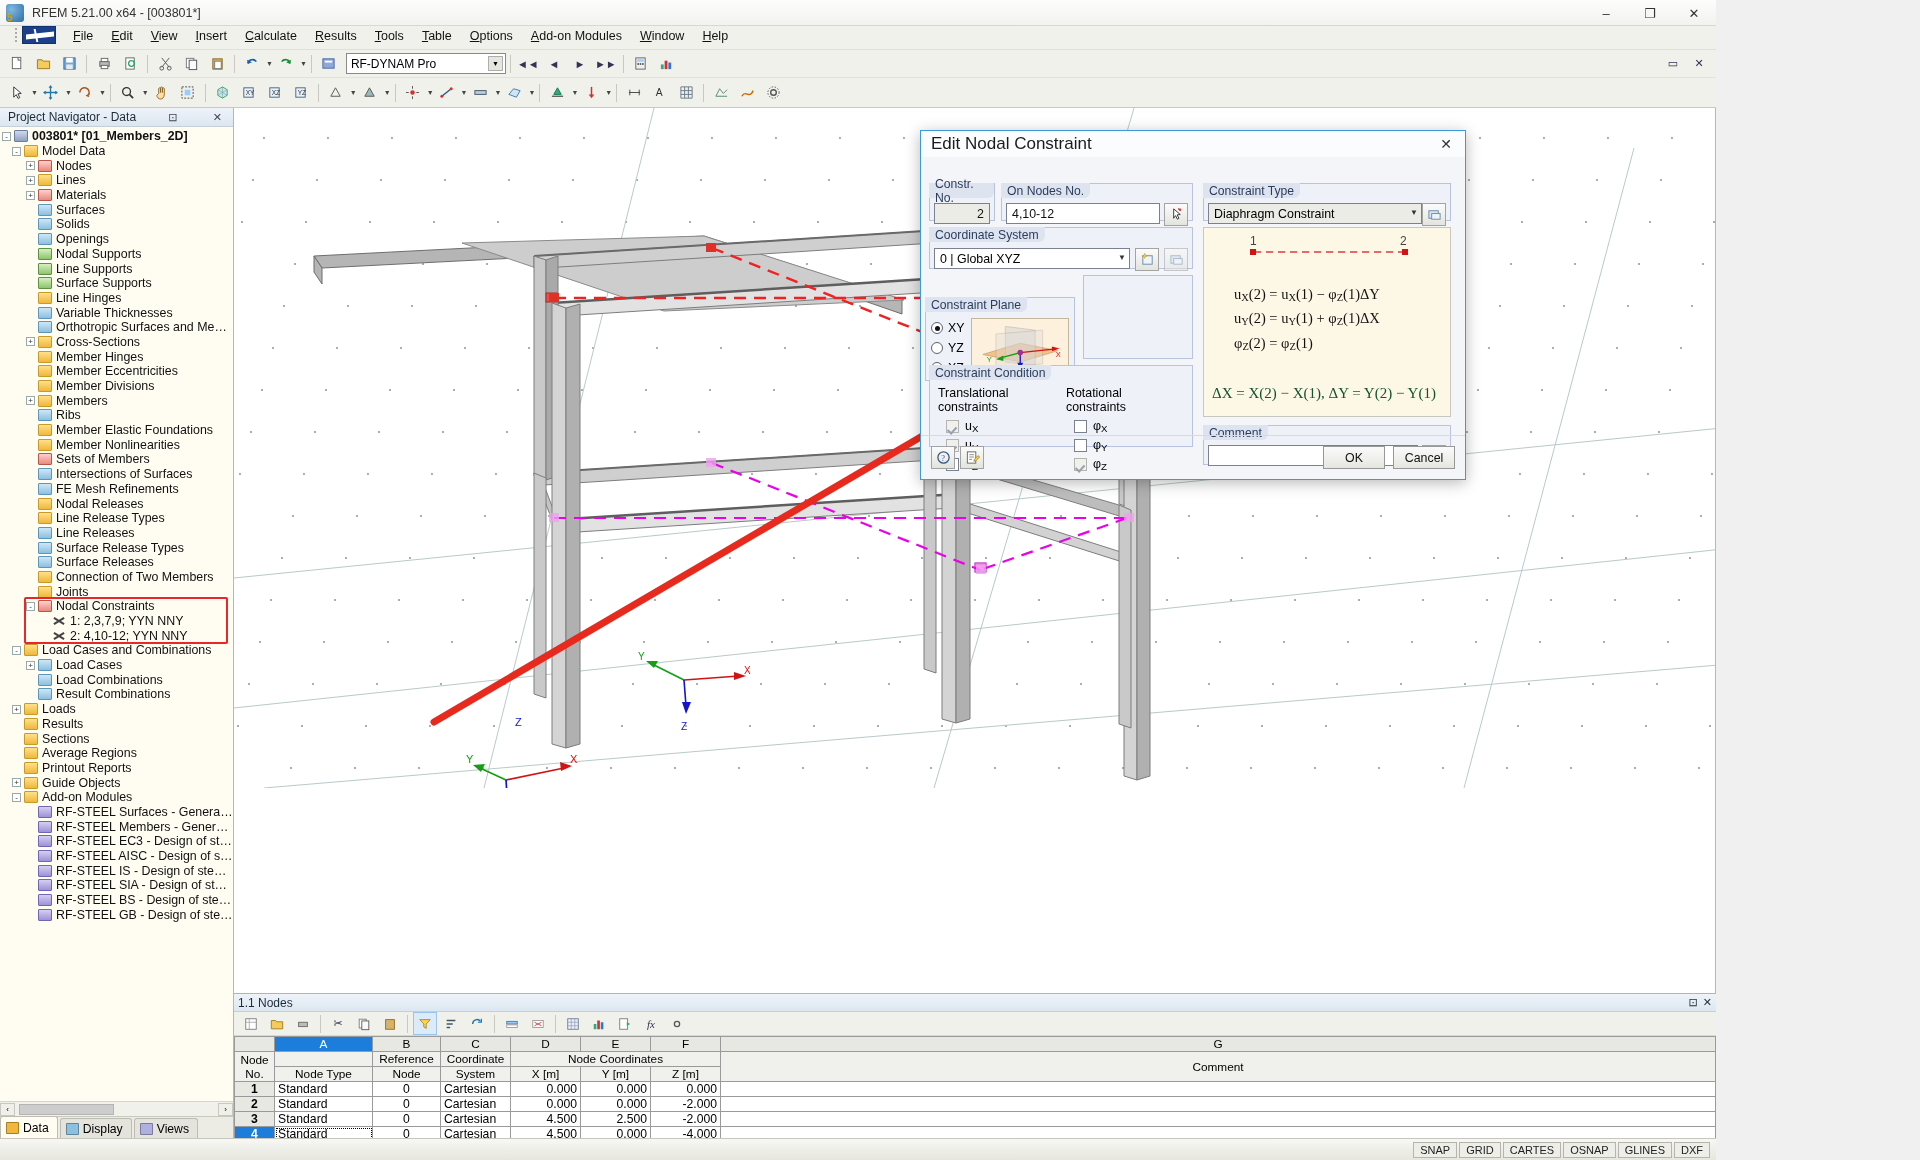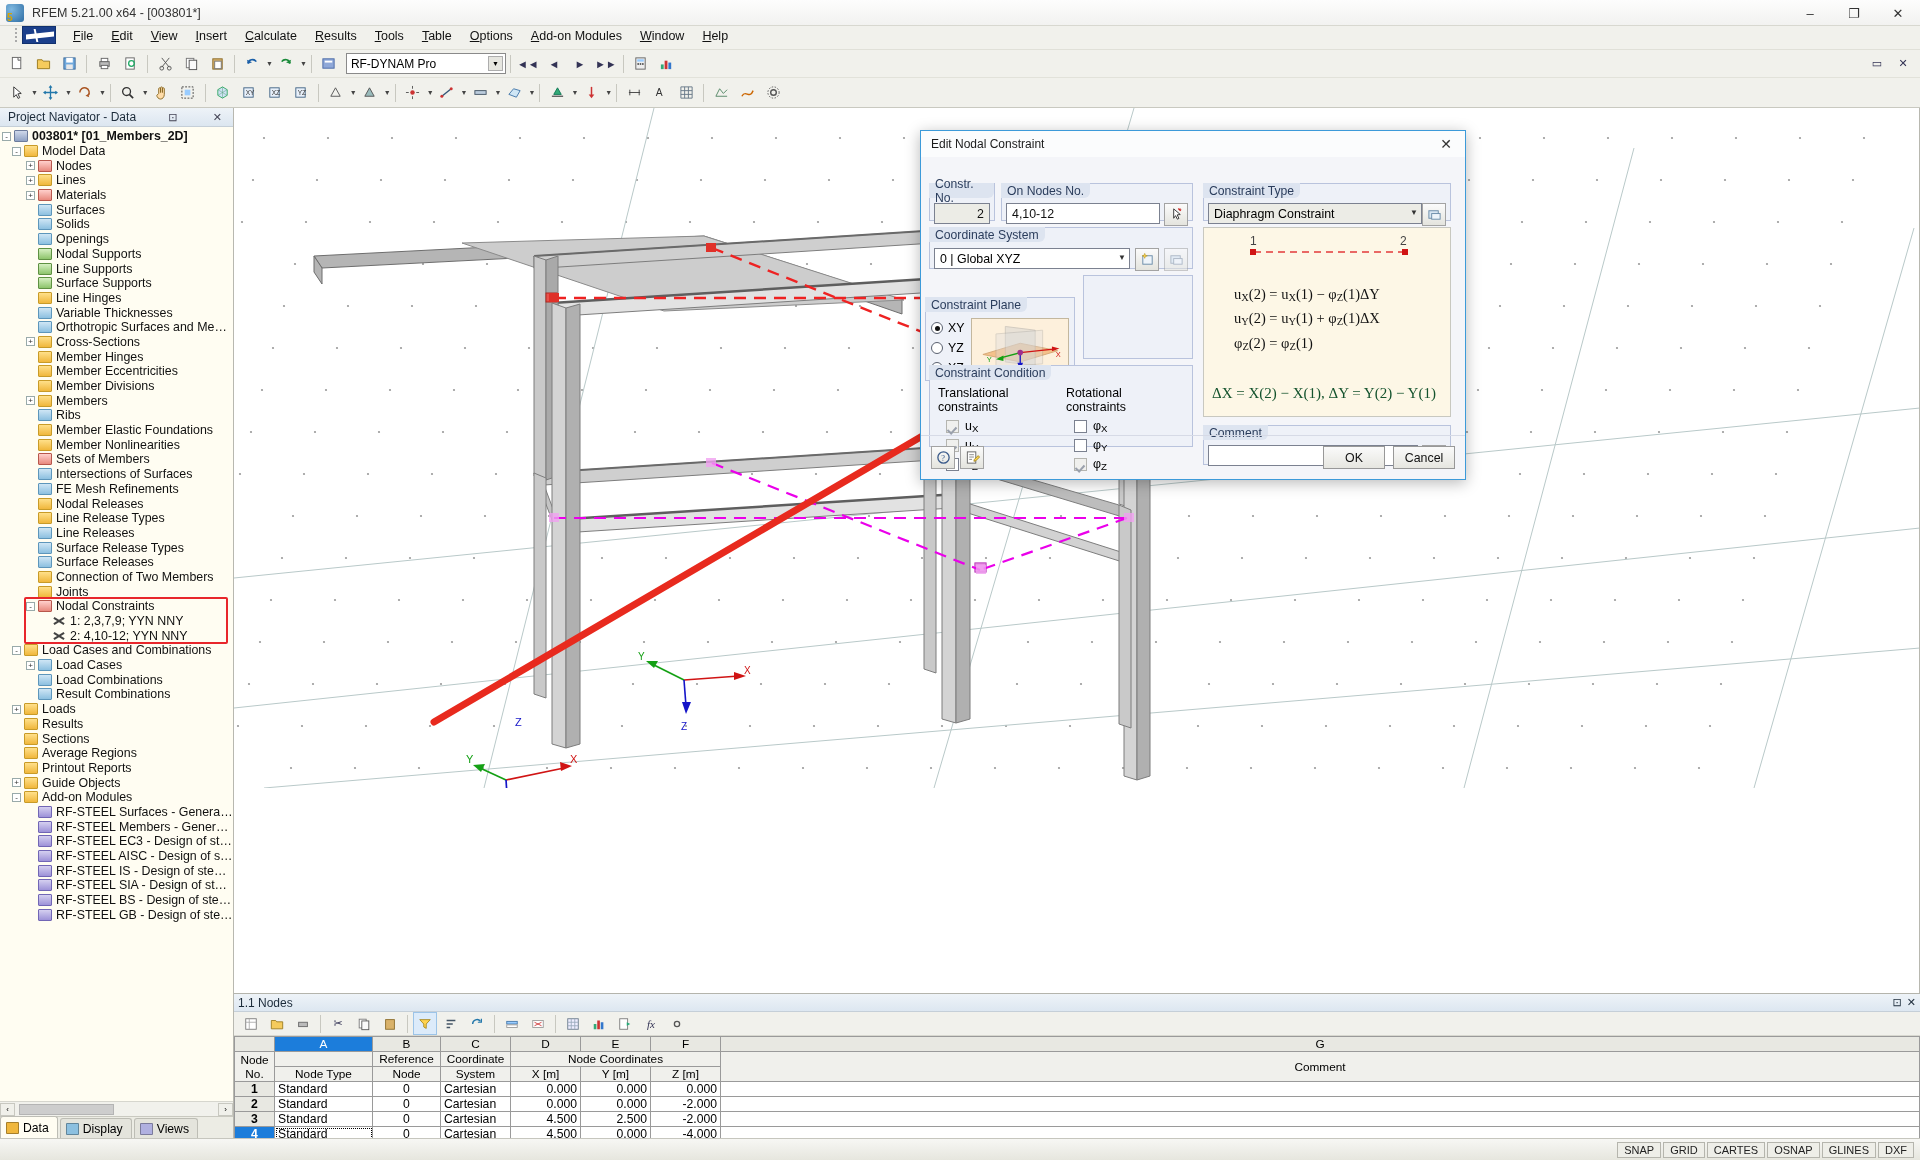--- a/index.html
+++ b/index.html
@@ -5,21 +5,21 @@
   * { box-sizing: border-box; }
   html, body {
     margin: 0; padding: 0;
     width: 1920px; height: 1160px;
     overflow: hidden;
     font-family: "Liberation Sans", sans-serif;
     font-size: 12.5px;
     background: #f0f0f0;
     -webkit-font-smoothing: antialiased;
   }
-  #app { position: relative; width: 1920px; height: 1160px; background: #e9e9e4; }
+  #app { position: relative; width: 1716px; height: 1160px; background: #e9e9e4; }
 
   
   .titlebar {
     height: 26px; background: linear-gradient(#fdfdfd,#f2f2f0);
     border-bottom: 1px solid #d8d8d0;
     display: flex; align-items: center; padding-left: 6px;
     position: relative;
   }
   .title-icon {
     width: 18px; height: 18px; margin-right: 8px;
@@ -172,21 +172,21 @@
     display: flex; align-items: center; justify-content: center; color:#222;
   }
 
   
   .dialog {
     position: absolute; left: 920px; top: 130px; width: 546px; height: 350px;
     background: #f4f5f9; border: 1px solid #3c9ad9; box-shadow: 0 3px 14px rgba(0,0,0,.28);
     z-index: 40; font-size: 12.4px;
   }
   .dlg-title { height: 26px; display: flex; align-items: center; padding: 0 6px 0 10px; background:#fbfcfd; }
-  .dlg-title .t { font-size: 12px; color: #1b1b1b; }
+  .dlg-title .t { font-size: 17px; color: #1b1b1b; }
   .dlg-title .x { margin-left: auto; width: 26px; height: 22px; display:flex;align-items:center;justify-content:center; font-size:14px; color:#333;}
   .dlg-body { position: relative; padding: 4px 8px; }
   .gbox { position: absolute; border: 1px solid #b9c3dd; background: #eef1f8; }
   .gbox > .cap {
     position: absolute; top: -1px; left: -1px; height: 15px; padding: 0 6px;
     background: #dde4f0; color: #2b3d5c; font-size: 12.2px; display:flex; align-items:center;
     border-bottom-right-radius: 6px;
   }
   .gbox .inner { position: absolute; top: 16px; left: 0; right: 0; bottom: 0; }
   .fld {

